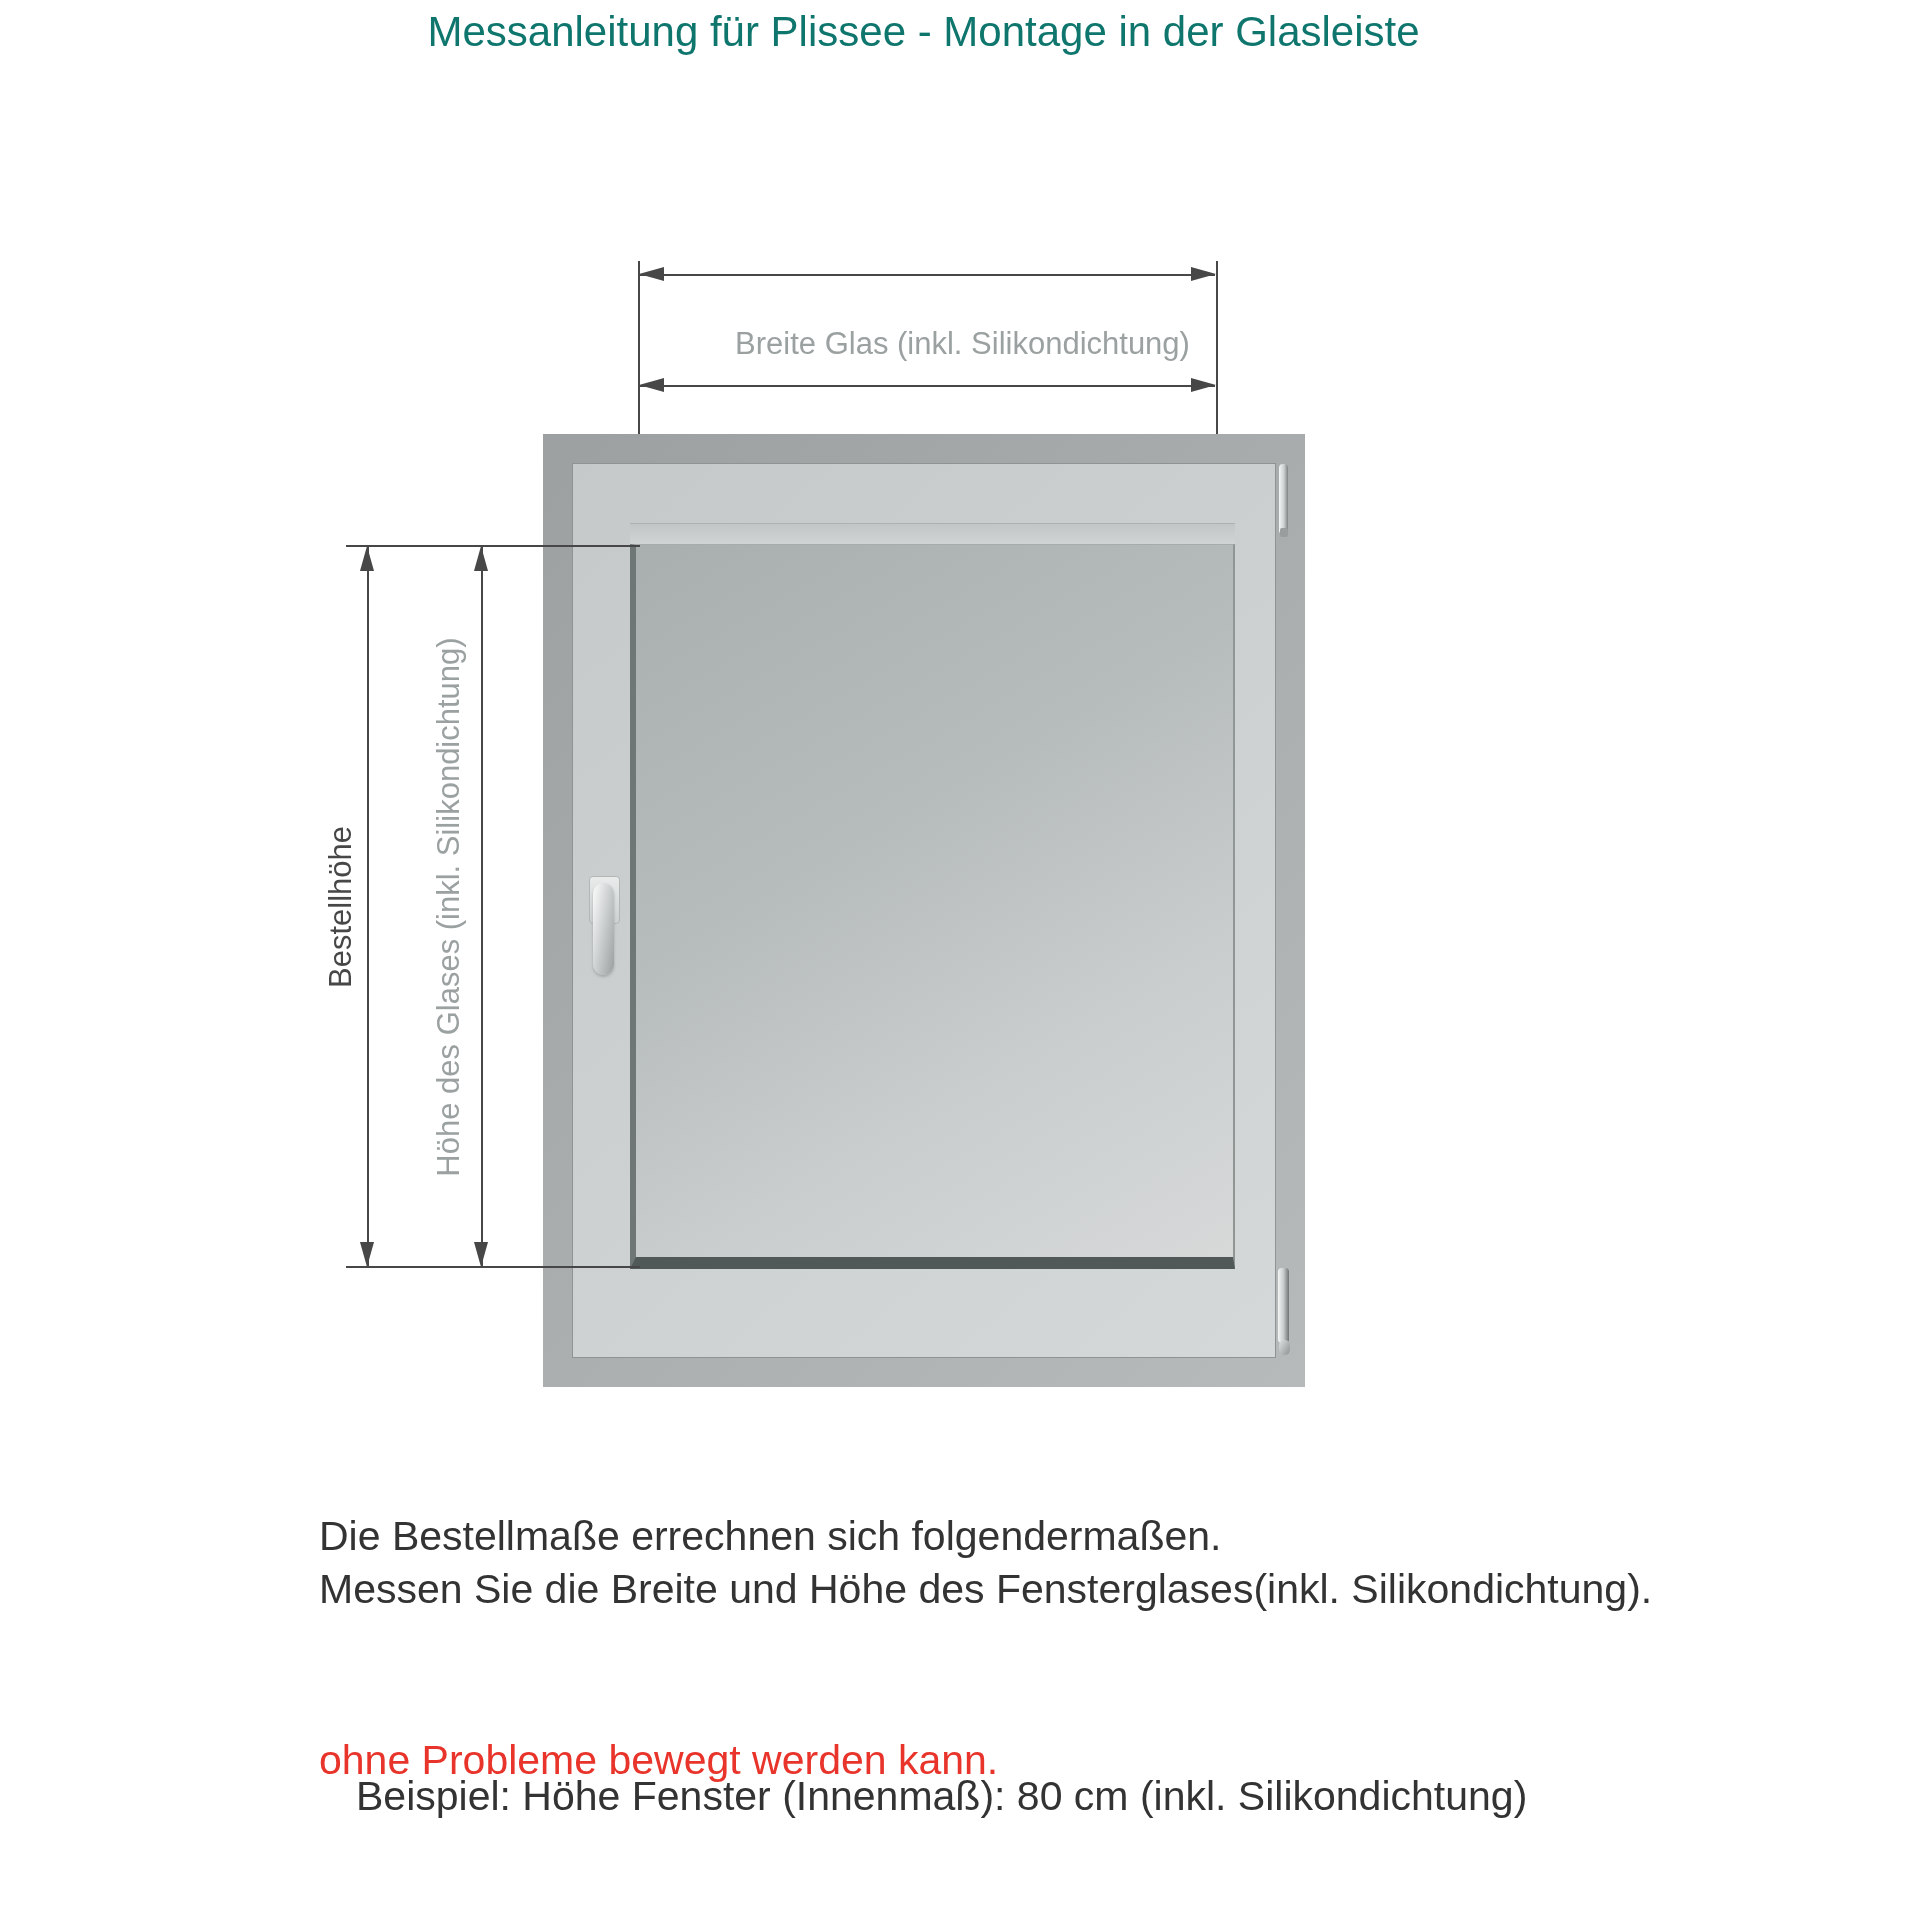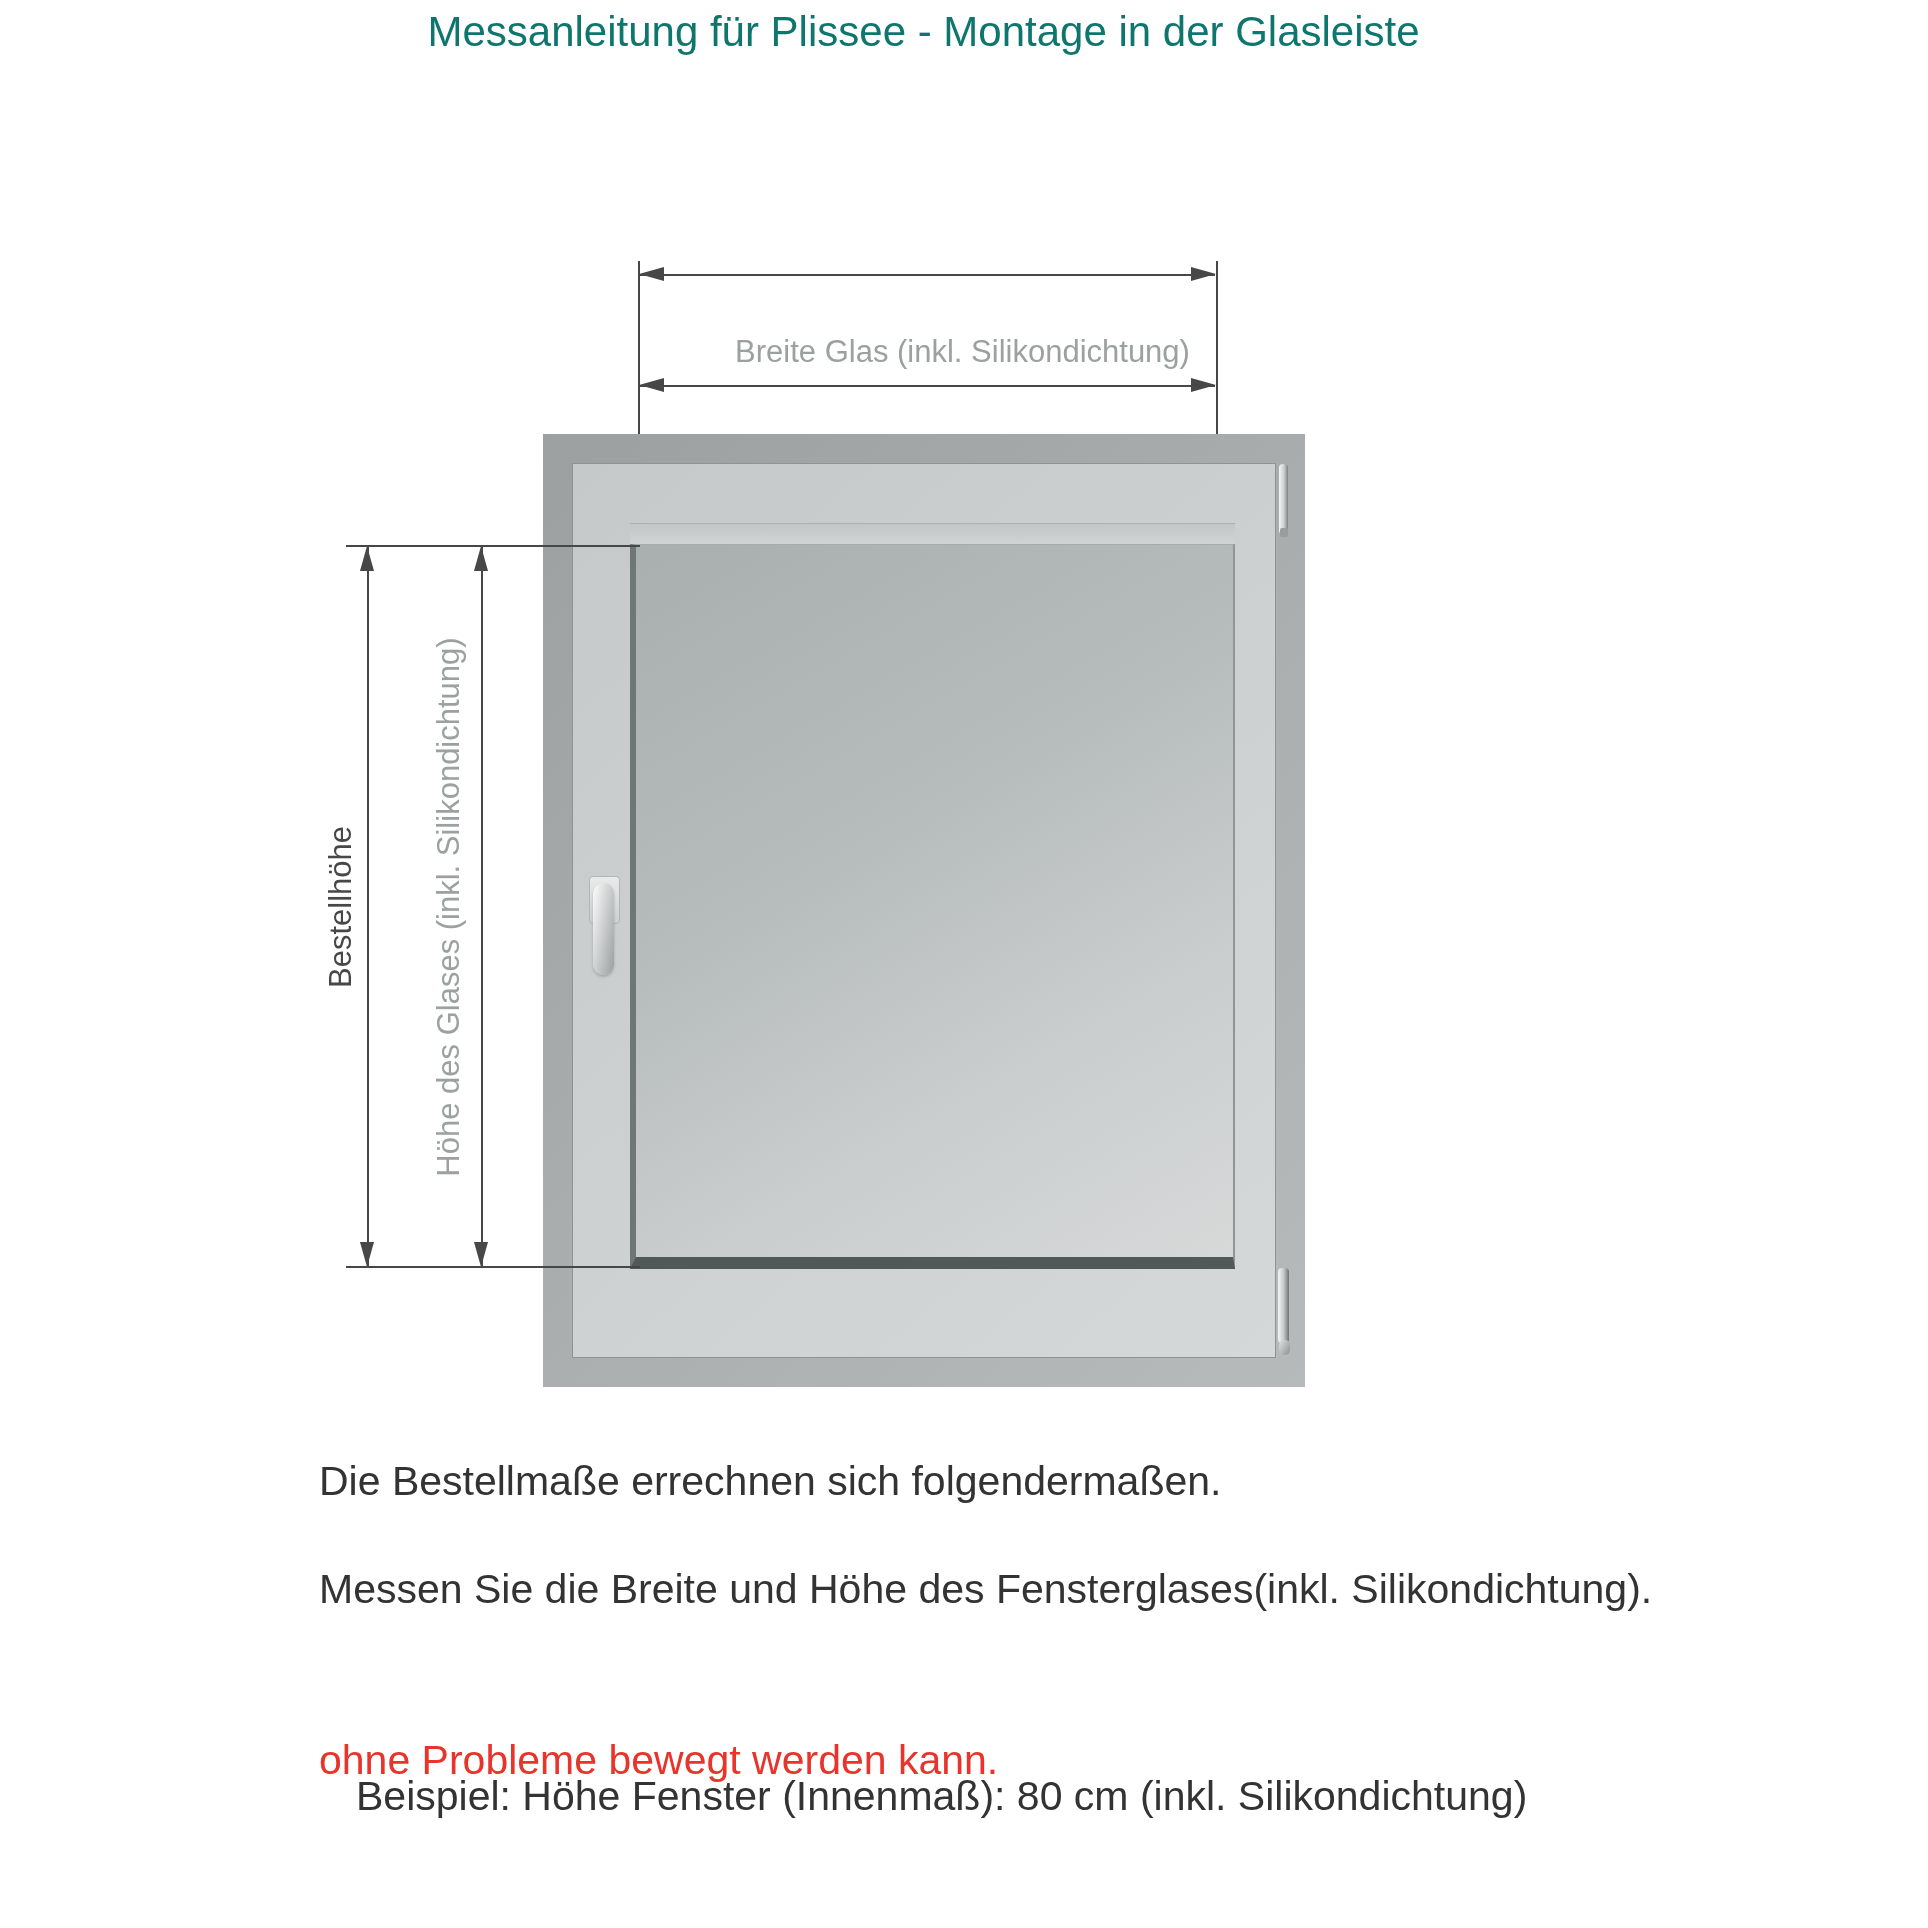--- a/index.html
+++ b/index.html
@@ -97,21 +97,21 @@
 
 <div id="canvas">
 
   <div class="abs title">Messanleitung für Plissee - Montage in der Glasleiste</div>
 
   <div class="abs arrow-h" style="left:640px;top:274px;width:575px;">
     <div class="ah ah-left"></div>
     <div class="ah ah-right"></div>
   </div>
 
-  <div class="abs dim-label gray" style="left:639px;top:334px;width:647px;">Breite Glas (inkl. Silikondichtung)</div>
+  <div class="abs dim-label gray" style="left:639px;top:326px;width:647px;">Breite Glas (inkl. Silikondichtung)</div>
   <div class="abs arrow-h" style="left:640px;top:385px;width:575px;">
     <div class="ah ah-left"></div>
     <div class="ah ah-right"></div>
   </div>
 
   <div class="abs dimline" style="left:638px;top:261px;width:1.9px;height:288px;"></div>
   <div class="abs dimline" style="left:1216px;top:261px;width:1.9px;height:288px;"></div>
 
   <div class="abs" id="window">
     <div class="window-inner"></div>
@@ -133,19 +133,19 @@
 
   <div class="abs dim-label gray vlabel" style="left:449px;top:907px;">Höhe des Glases (inkl. Silikondichtung)</div>
   <div class="abs arrow-v" style="left:481px;top:547px;height:719px;">
     <div class="ah ah-up"></div>
     <div class="ah ah-down"></div>
   </div>
 
   <div class="abs dimline" style="left:346px;top:545px;width:294px;height:1.9px;"></div>
   <div class="abs dimline" style="left:346px;top:1266px;width:294px;height:1.9px;"></div>
 
-  <div class="abs txt" style="left:319px;top:1458px;">Die Bestellmaße errechnen sich folgendermaßen.</div>
+  <div class="abs txt" style="left:319px;top:1513px;">Die Bestellmaße errechnen sich folgendermaßen.</div>
   <div class="abs txt" style="left:319px;top:1566px;">Messen Sie die Breite und Höhe des Fensterglases(inkl. Silikondichtung).</div>
   <div class="abs txt red" style="left:319px;top:1737px;">ohne Probleme bewegt werden kann.</div>
   <div class="abs txt" style="left:319px;top:1773px;margin-left:37px;">Beispiel: Höhe Fenster (Innenmaß): 80 cm (inkl. Silikondichtung)</div>
 
 </div>
 
 
 </body></html>

